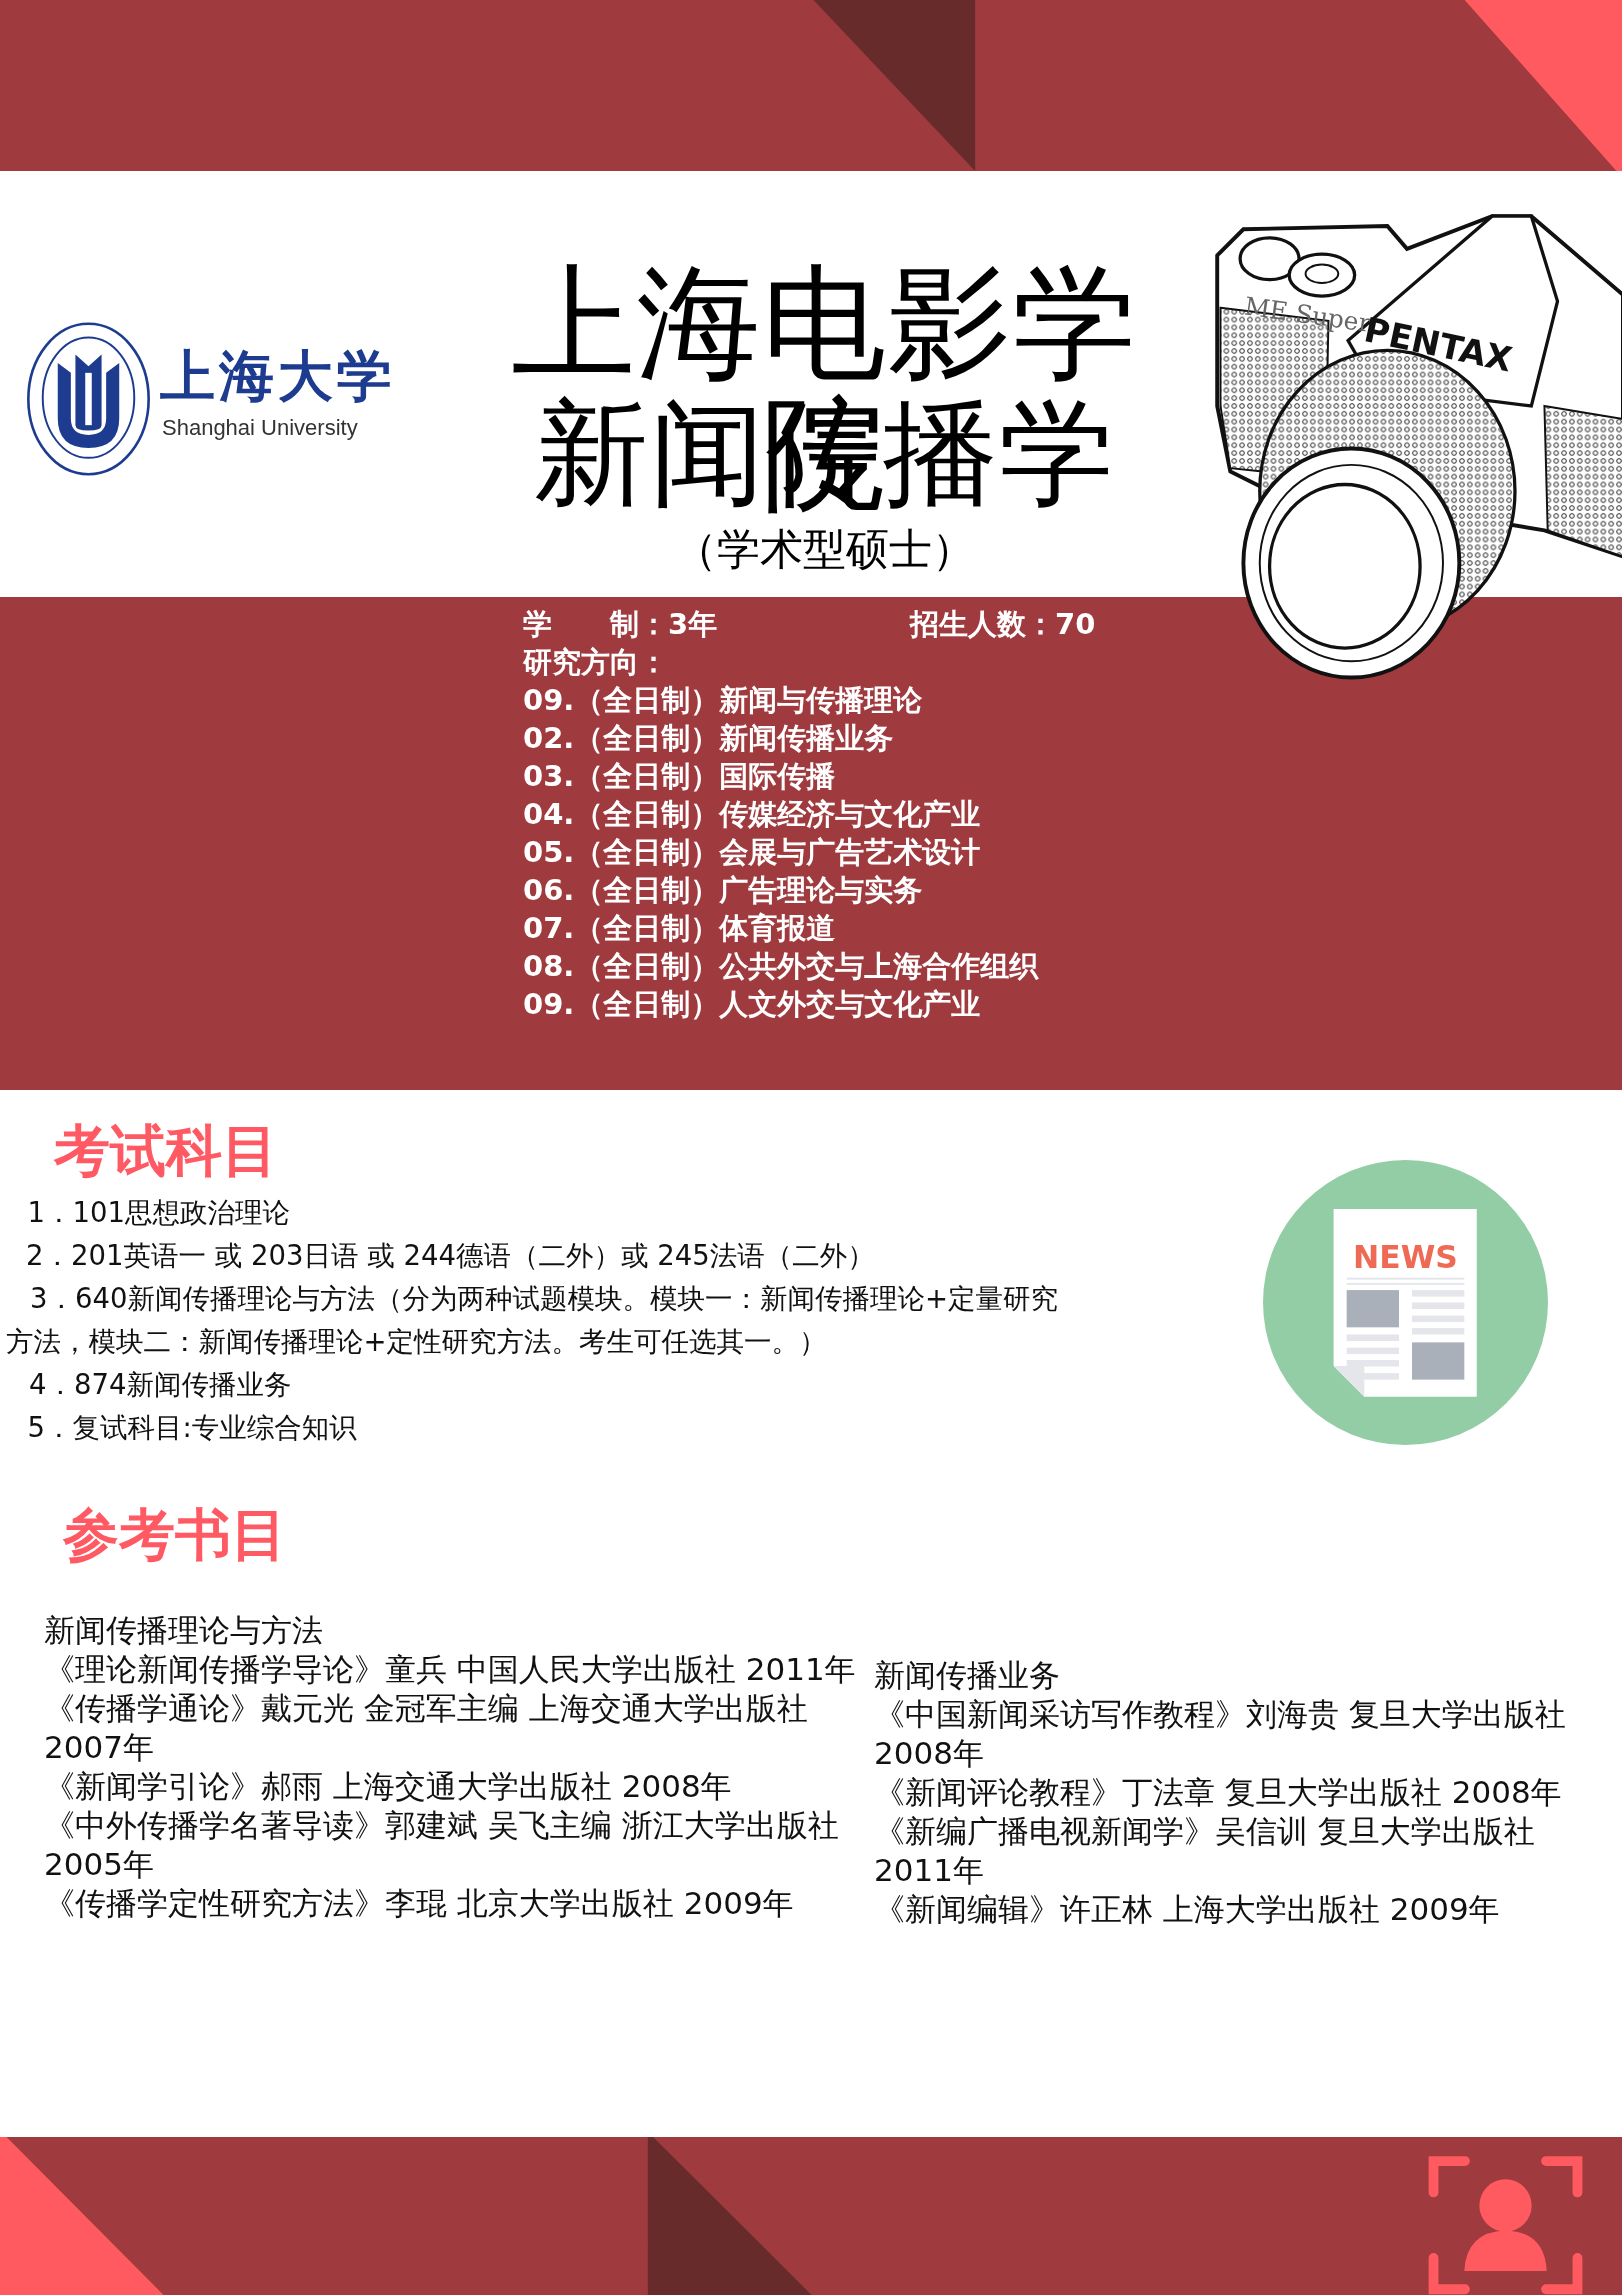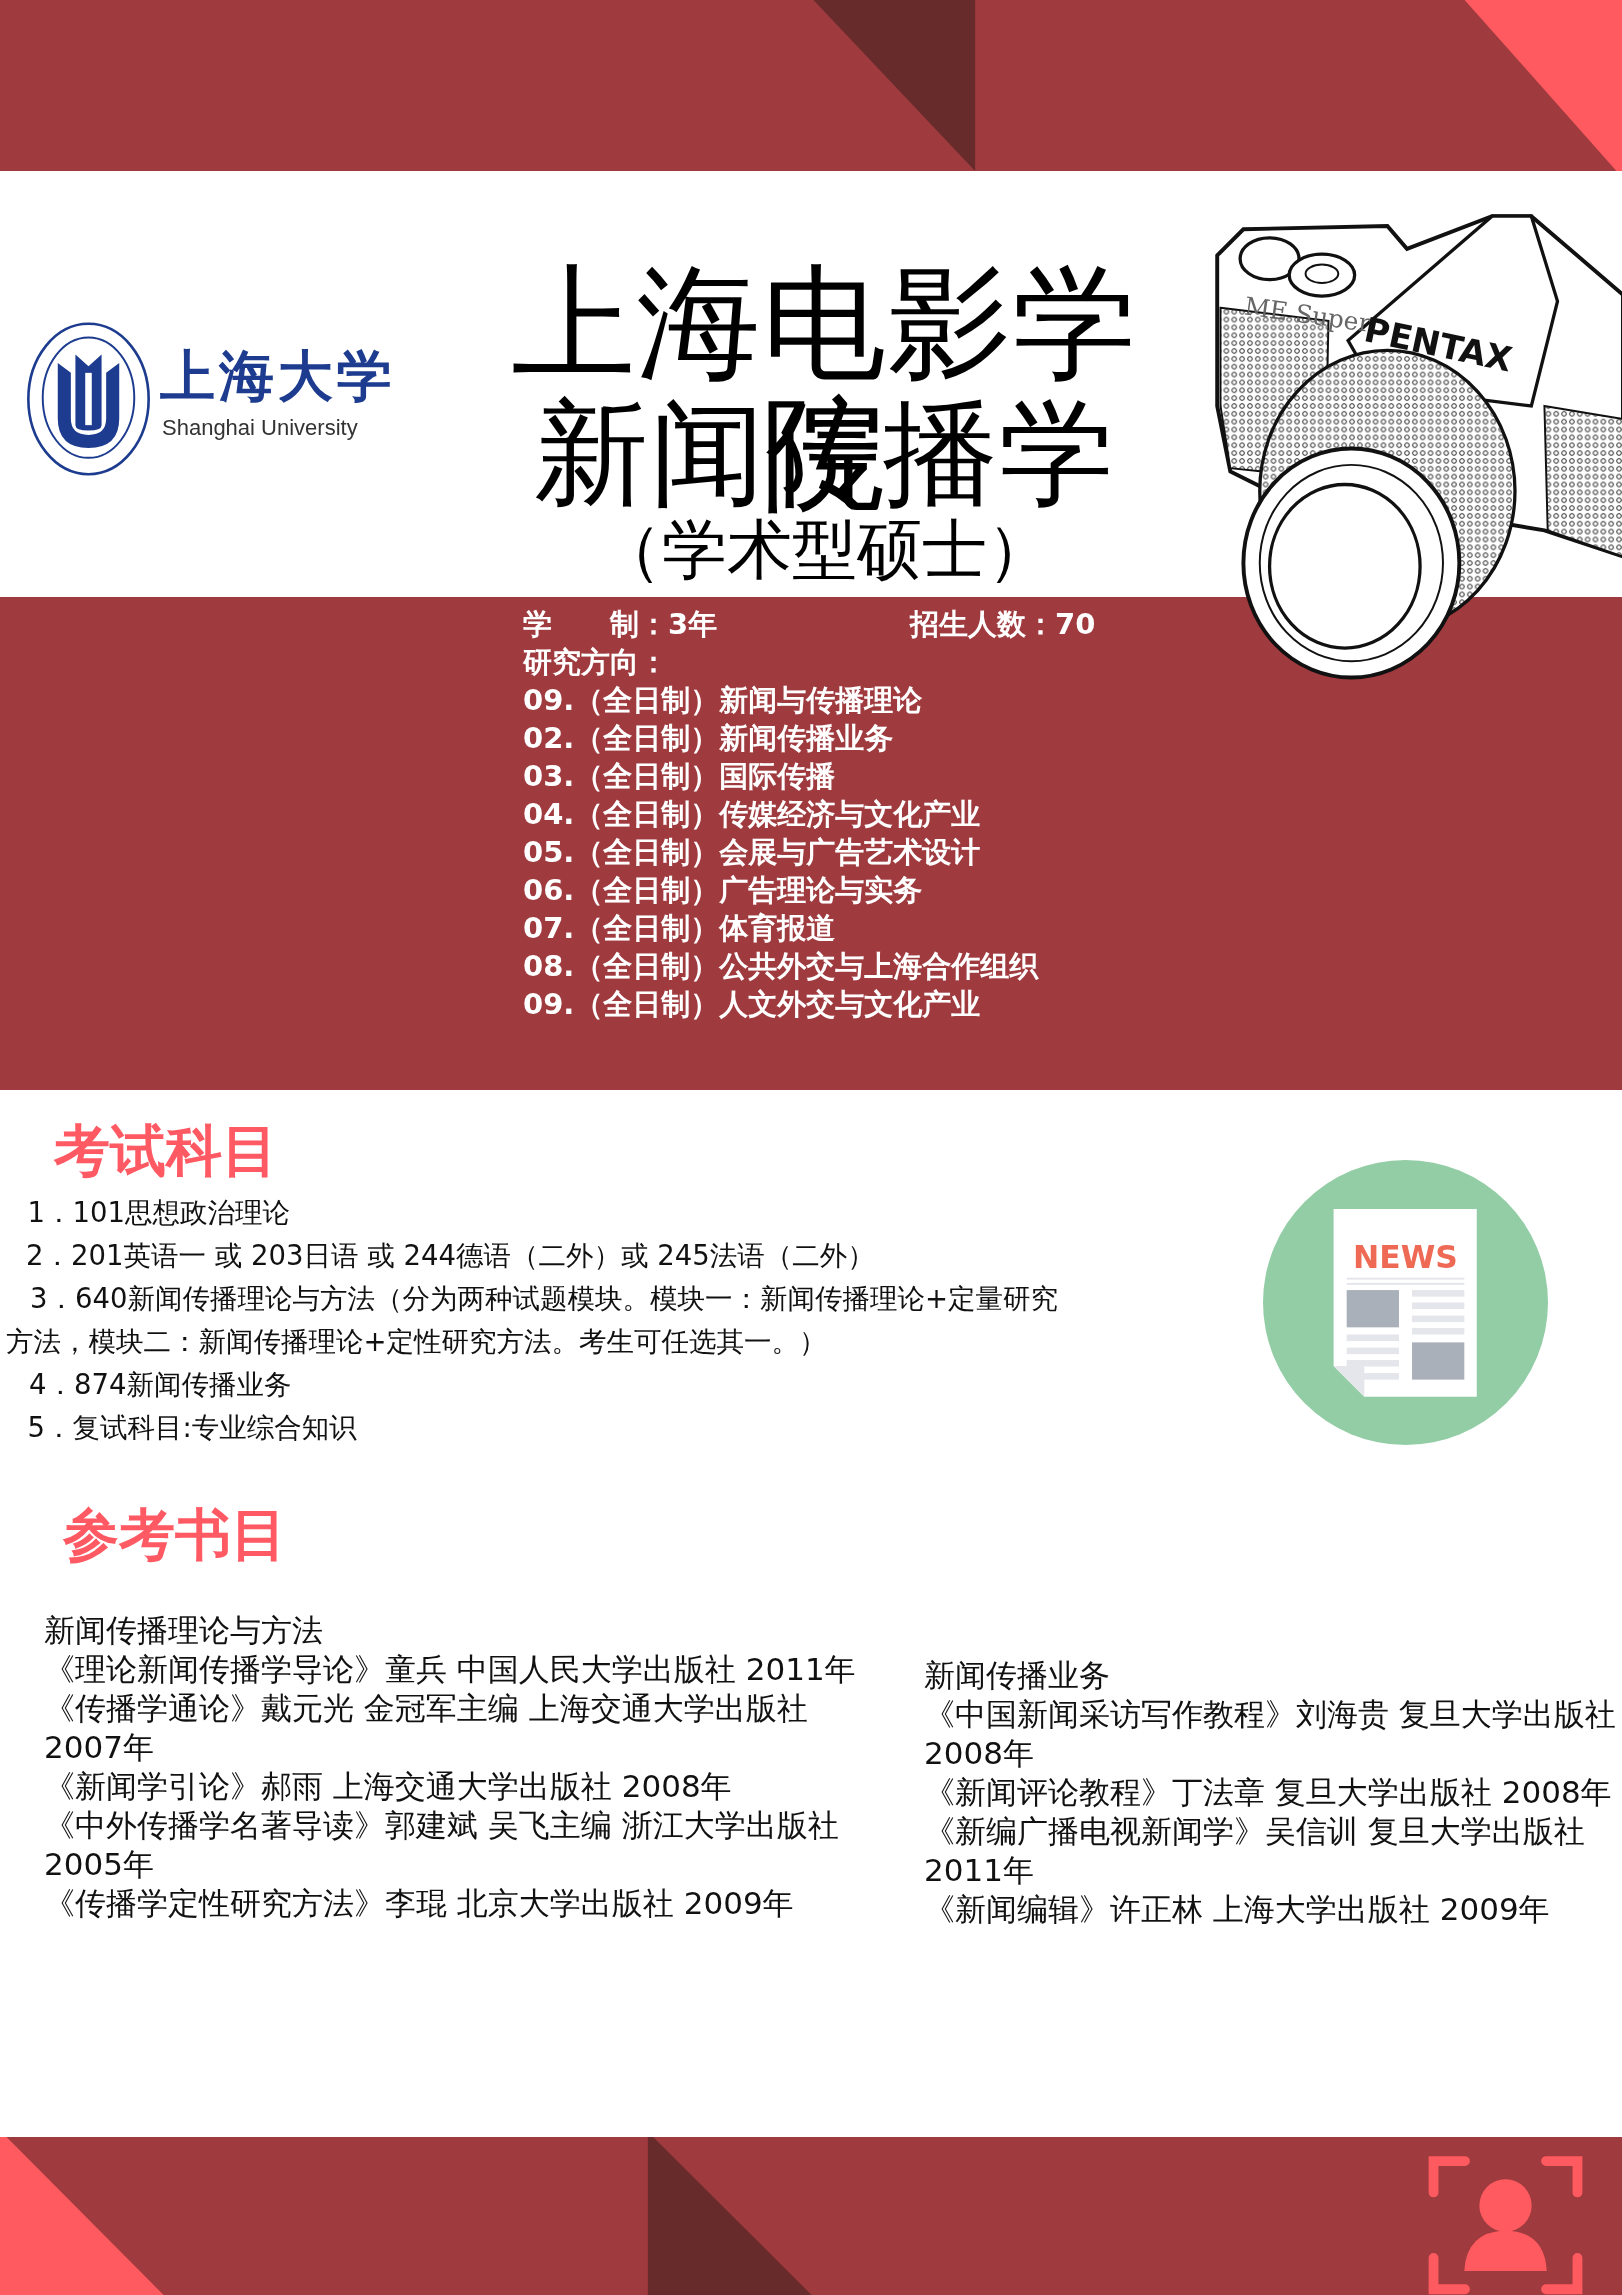--- a/index.html
+++ b/index.html
@@ -5,32 +5,32 @@
   html, body { margin:0; padding:0; }
   body { width:1623px; height:2295px; position:relative; background:#ffffff; overflow:hidden;
          font-family:"DejaVu Sans","Liberation Sans",sans-serif; color:#111; }
   .abs { position:absolute; }
   .band-top { left:0; top:0; width:1623px; height:171px; }
   .band-mid { left:0; top:597px; width:1623px; height:493px; background:#9f3a3e; }
   .band-bot { left:0; top:2137px; width:1623px; height:158px; }
   .logo { left:13px; top:314px; width:406px; height:170px; }
   .title1 { left:484px; top:258px; width:681px; text-align:center; font-size:124px; line-height:131px; font-weight:400; color:#000; letter-spacing:1.3px; }
   .title2 { left:484px; top:393px; width:681px; text-align:center; font-size:115px; line-height:121px; color:#000; letter-spacing:1.3px; }
-  .title3 { left:484px; top:514px; width:681px; text-align:center; font-size:65px; line-height:72px; color:#000;font-family:Liberation Serif, serif; }
+  .title3 { left:484px; top:514px; width:681px; text-align:center; font-size:43px; line-height:72px; color:#000;font-family:Liberation Serif, serif; }
   .camera { left:1191px; top:190px; width:432px; height:517px; }
   .info { left:523px; top:605px; color:#fff; font-weight:bold; font-size:29px; line-height:38px; }
   .info-row { white-space:pre; height:38px; }
   .info-row span { display:inline-block; }
   .dir-item { white-space:pre; height:38px; }
   .section-h { color:#ff5a63; font-weight:bold; font-size:56px; }
   .exam-list { left:0; top:1191px; font-size:27.5px; line-height:43px; width:1126px; color:#111; }
   .exam-list div { white-space:normal; }
   .news { left:1263px; top:1160px; width:285px; height:285px; }
   .refs-left { left:44px; top:1611px; width:844px; font-size:31px; line-height:39px; color:#111; }
-  .refs-right { left:924px; top:1656px; width:694px; font-size:31px; line-height:39px; color:#111; }
+  .refs-right { left:874px; top:1656px; width:694px; font-size:31px; line-height:39px; color:#111; }
   .ref-line { display:block; }
   .face-icon { left:1427px; top:2153px; width:157px; height:143px; }
 </style>
 </head>
 <body>
 
 <svg class="abs band-top" viewBox="0 0 2480 262" preserveAspectRatio="none">
   <rect x="0" y="0" width="2480" height="262" fill="#9f3a3e"></rect>
   <polygon points="1243,0 1490,0 1490,262" fill="#672b2c"></polygon>
   <polygon points="2238,0 2480,0 2480,262 2470,262" fill="#ff5a5f"></polygon>

